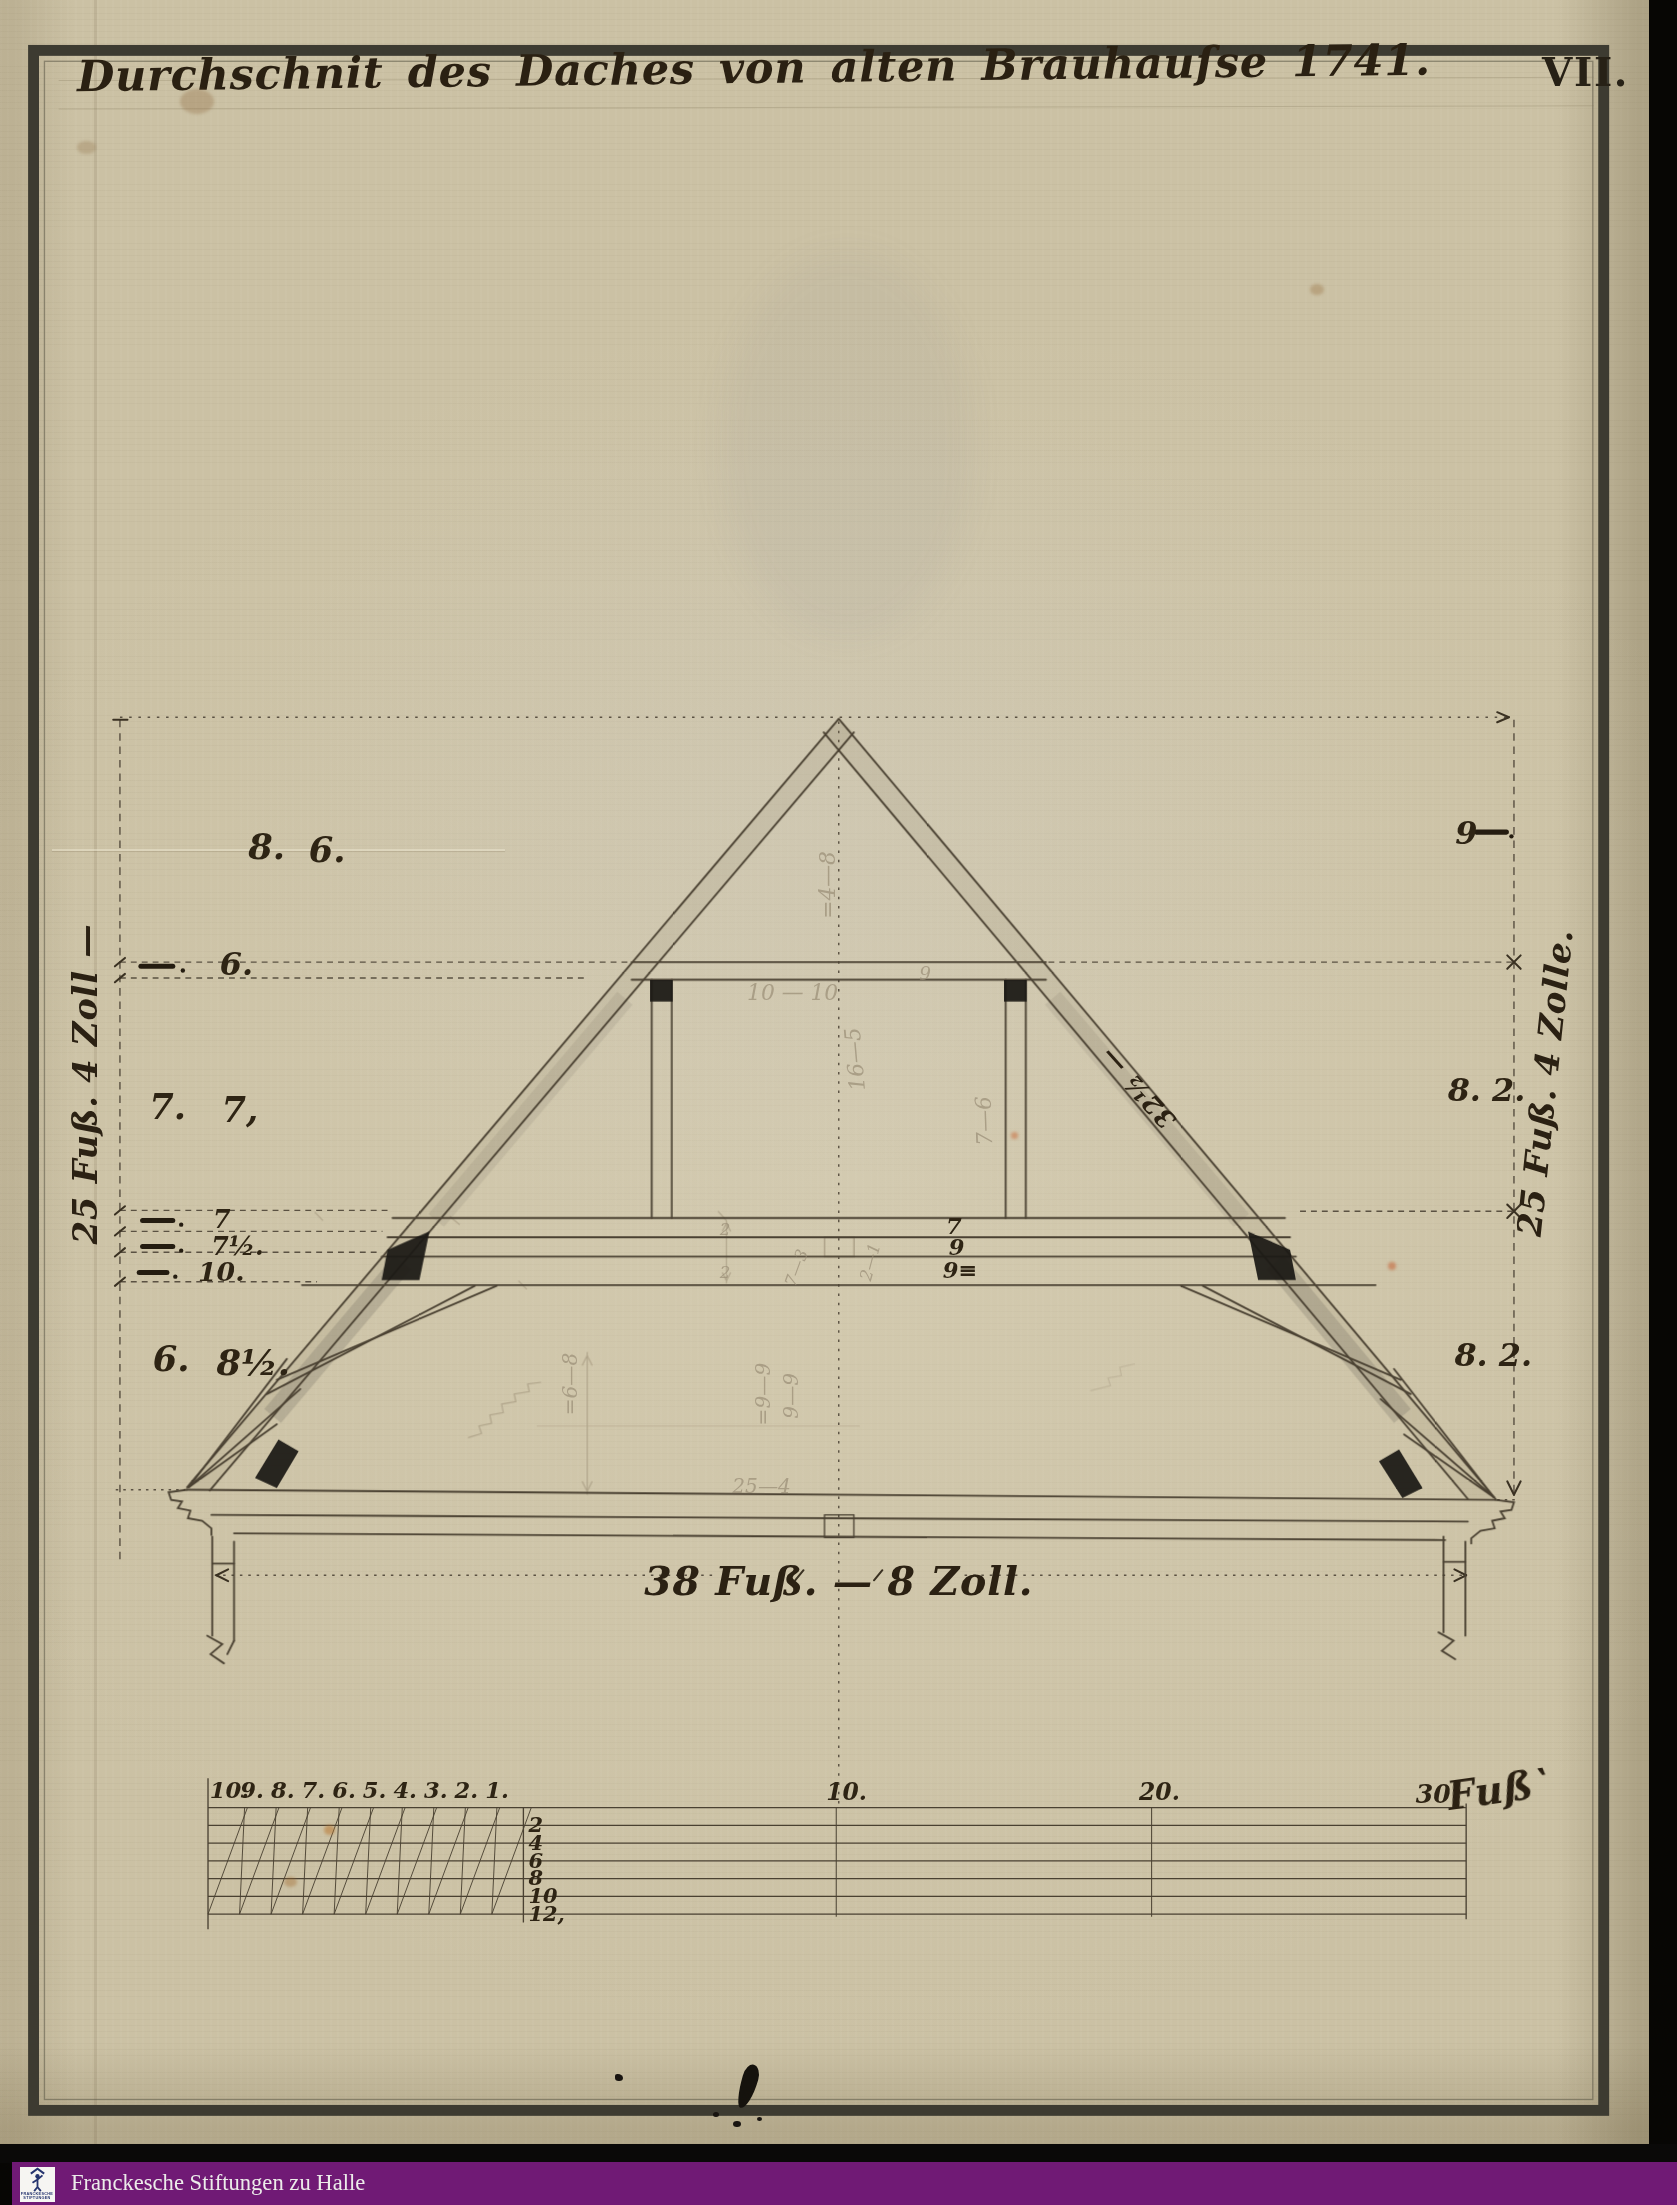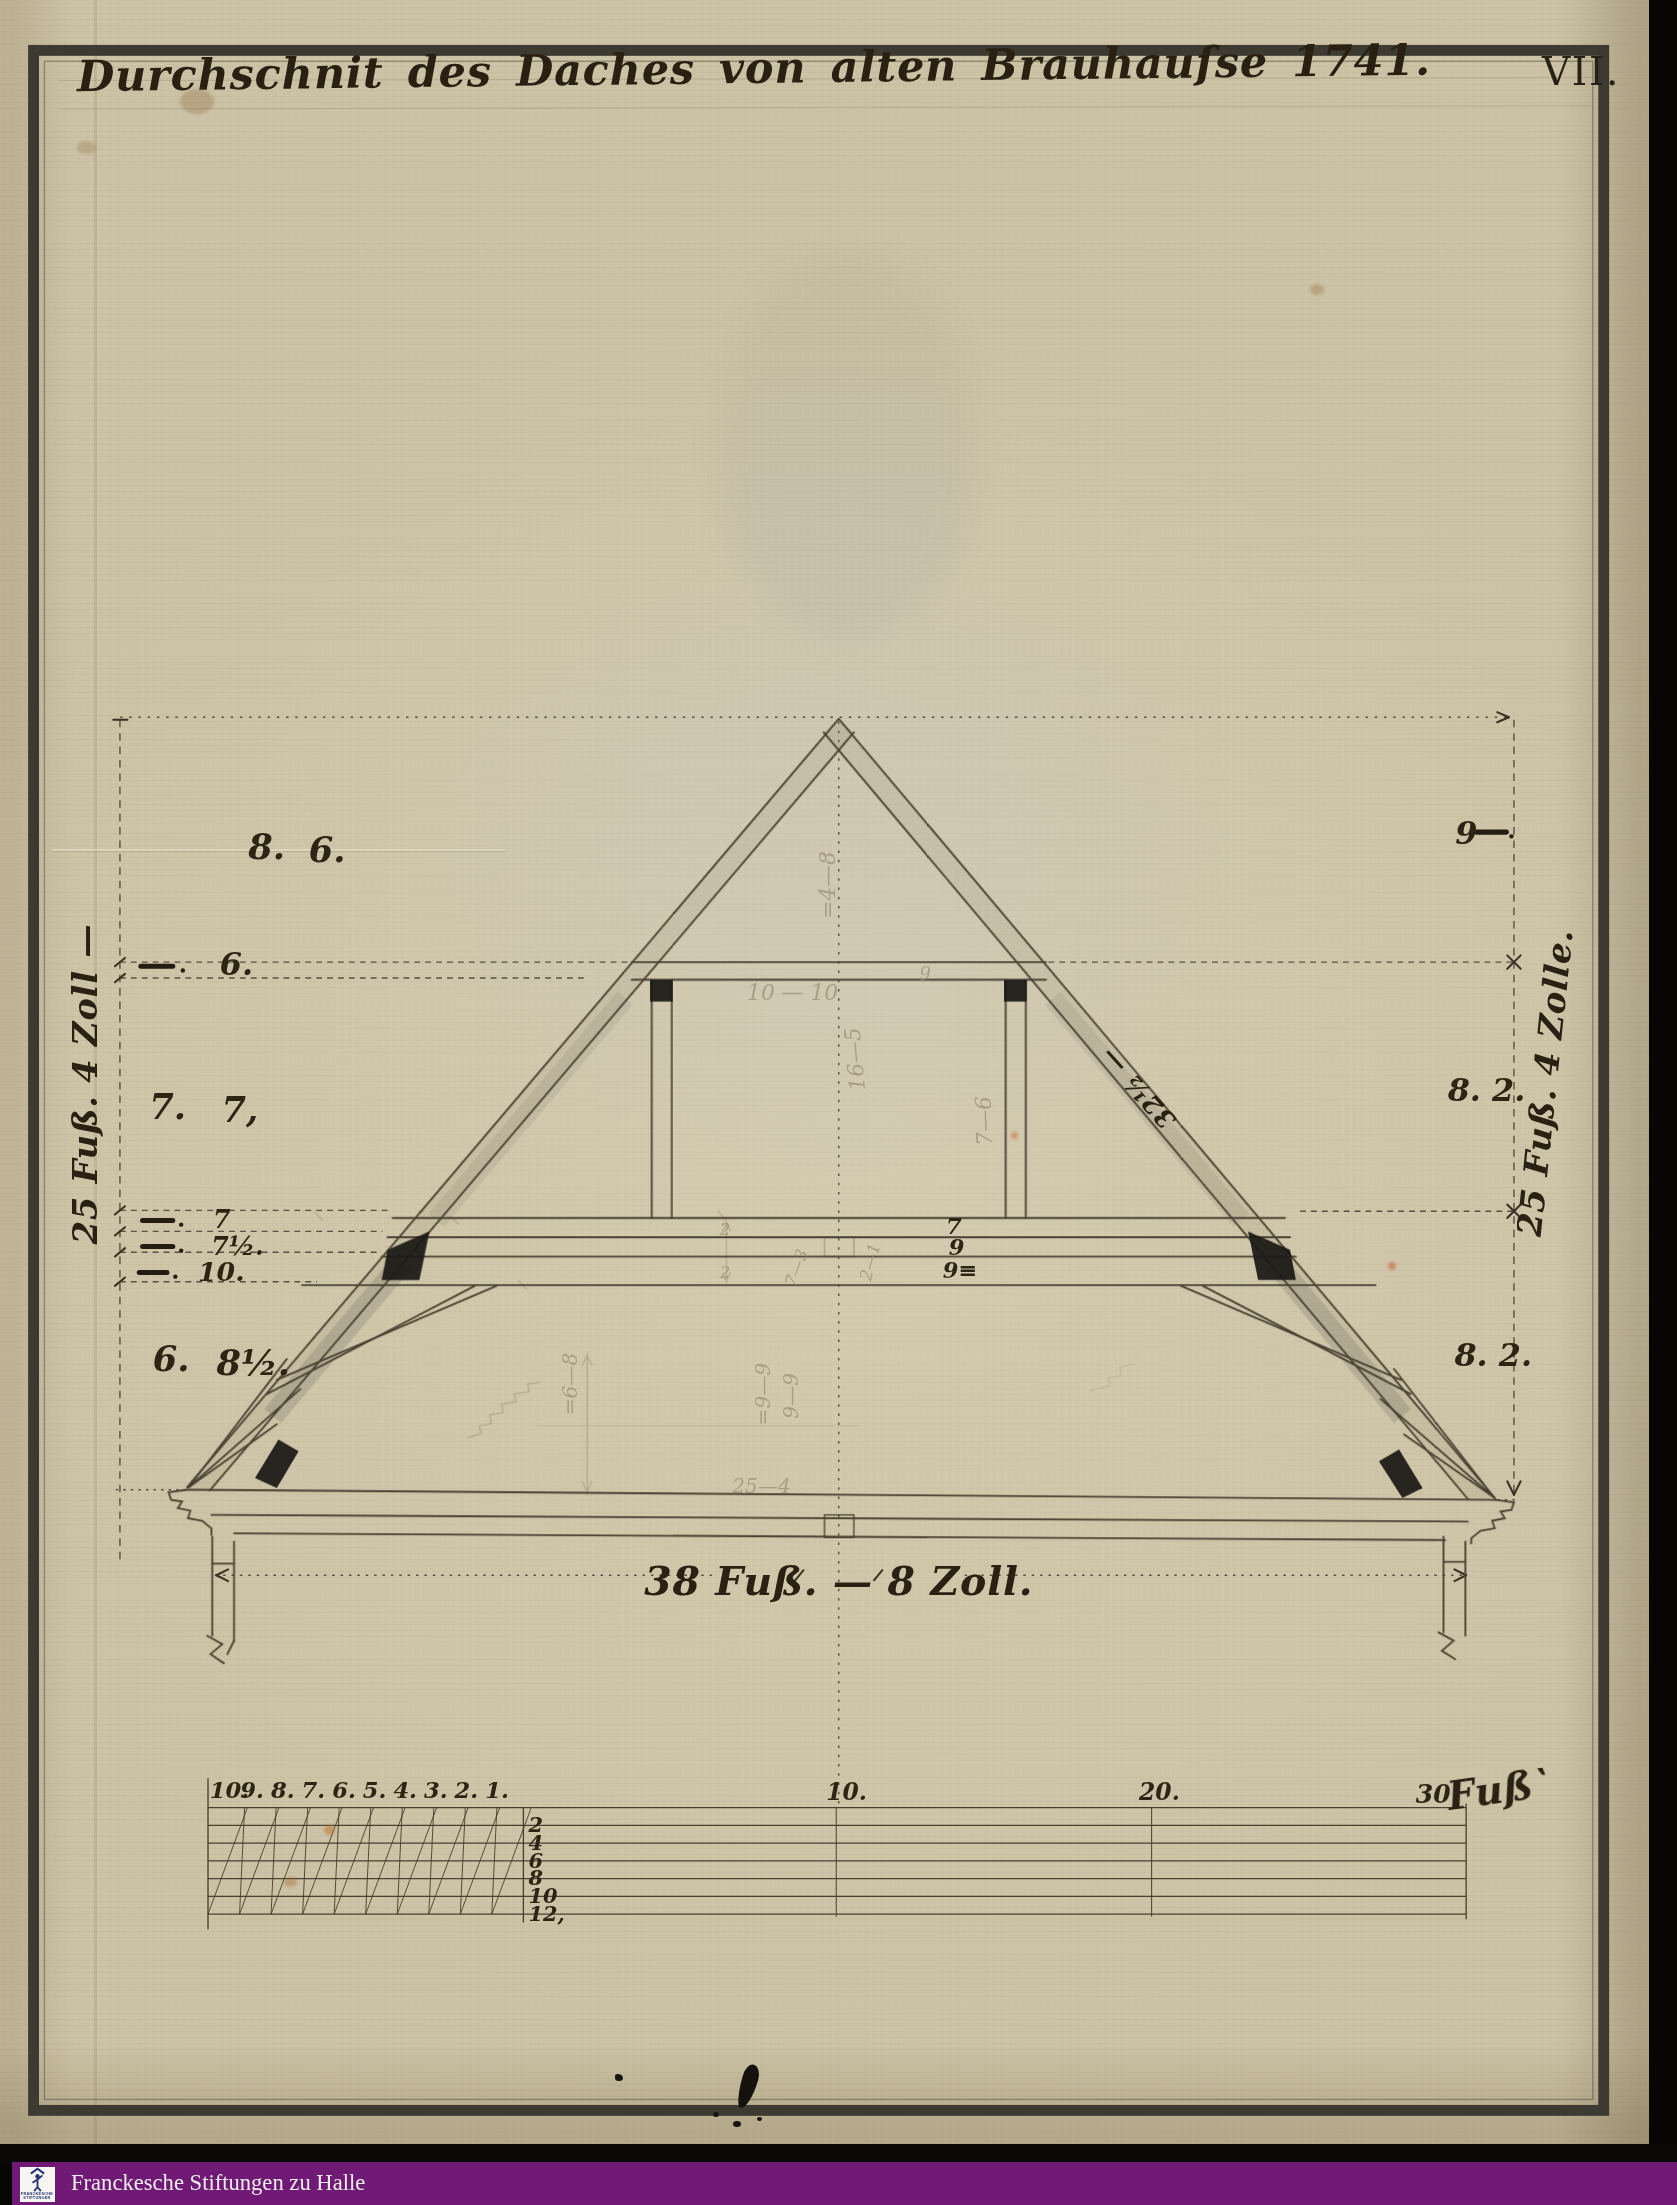--- a/index.html
+++ b/index.html
@@ -17,21 +17,21 @@
   }
   .crease-v{position:absolute;top:0;width:2.5px;background:rgba(96,85,60,0.12);}
   .crease-h{position:absolute;height:1.7px;background:rgba(236,230,208,0.5);box-shadow:0 0.8px 0.8px rgba(110,98,70,0.25);}
   .watermark{position:absolute;border-radius:50%;filter:blur(15px);background:rgba(125,128,140,0.07);}
   .stain{position:absolute;border-radius:50%;filter:blur(1.7px);}
   .inkblot{position:absolute;background:#15120d;border-radius:48% 52% 60% 40%/ 30% 30% 70% 70%;}
   .inkdot{position:absolute;background:#181410;border-radius:50%;}
   .title{position:absolute;left:77px;top:45px;width:1007px;color:#2a2012;
      font-style:italic;font-weight:600;font-size:43px;letter-spacing:0.8px;word-spacing:8.4px;
      transform:rotate(-0.7deg);white-space:nowrap;}
-  .plate-no{position:absolute;left:1542px;top:49px;color:#272116;font-size:39px;font-weight:normal;letter-spacing:1.7px;}
+  .plate-no{position:absolute;left:1542px;top:49px;color:#272116;font-size:39px;font-weight:bold;letter-spacing:1.7px;}
   svg.draw{position:absolute;left:0;top:0;}
   .footer-black{position:absolute;left:0;top:2144px;width:1678px;height:18.5px;background:#0a0908;}
   .footer-bar{position:absolute;left:12px;top:2162px;width:1678px;height:43px;background:#701a75;}
   .logo{position:absolute;left:7.5px;top:5px;width:35px;height:35px;background:#f6f5f2;
         display:flex;flex-direction:column;align-items:center;justify-content:flex-start;}
   .logo-lines{color:#26356f;font-family:"Liberation Sans",sans-serif;font-size:3.8px;line-height:4.2px;
         letter-spacing:0.3px;text-align:center;font-weight:bold;}
   .footer-text{position:absolute;left:59px;top:7.5px;color:#ececea;font-size:22.6px;font-family:"Liberation Serif",serif;}
   
   text{font-family:"DejaVu Serif",serif;}

